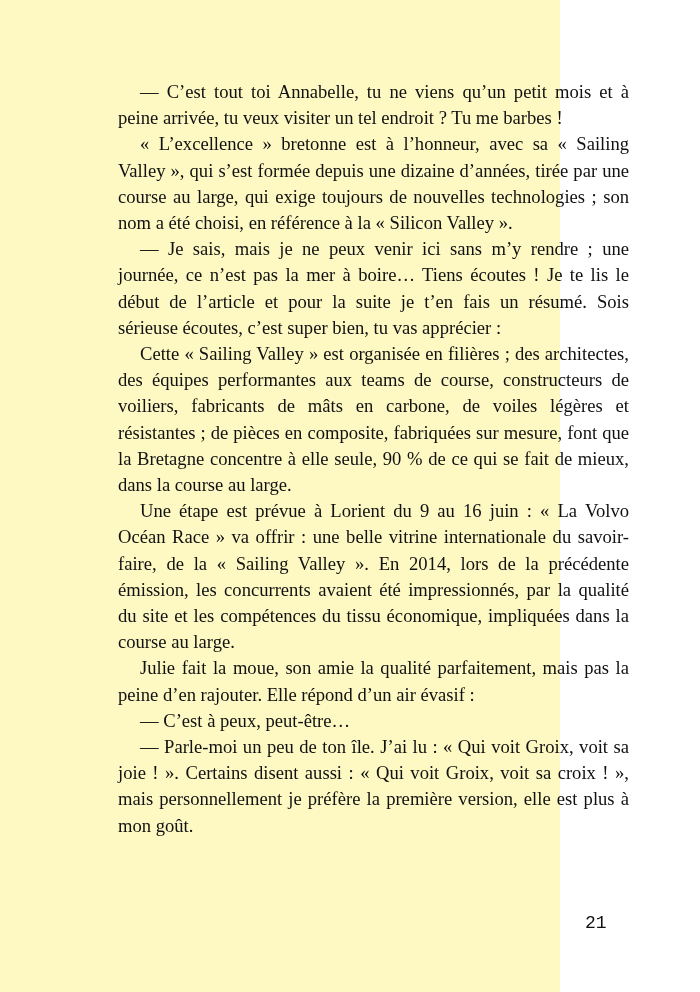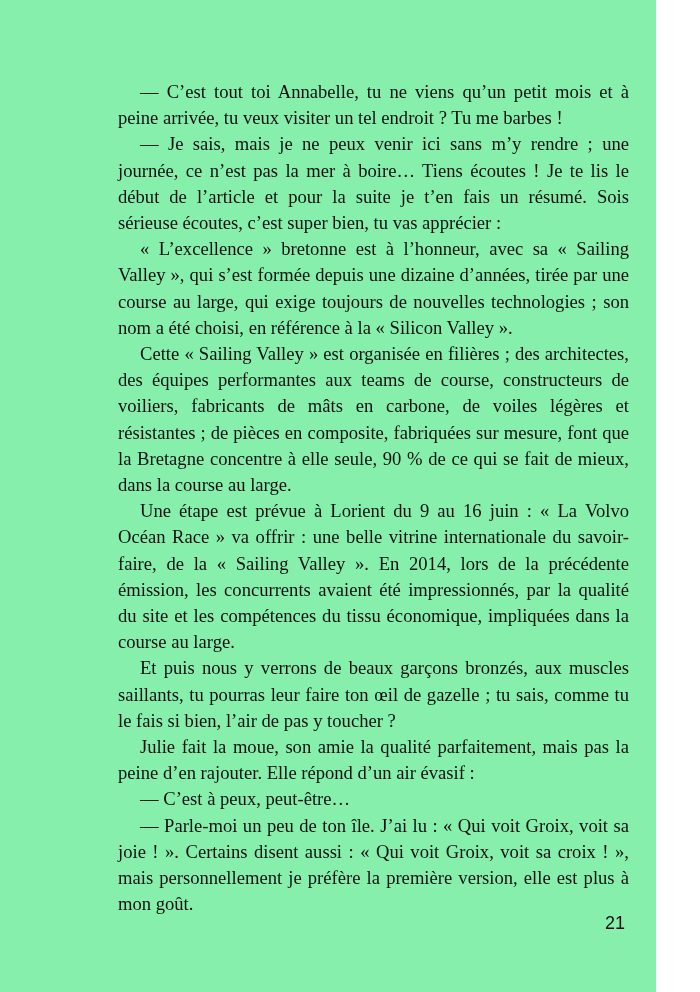--- a/index.html
+++ b/index.html
@@ -10,58 +10,57 @@
     body {
       width: 700px;
       height: 992px;
       position: relative;
       overflow: hidden;
     }
     .page {
       position: absolute;
       left: 0;
       top: 0;
-      width: 656px;
+      width: 560px;
       height: 992px;
-      background: #86efac;
+      background: #fef9c3;
     }
     .text-block {
       position: absolute;
       left: 118px;
       top: 79px;
       width: 511px;
       font-family: "Liberation Serif", serif;
       font-size: 18.6px;
       line-height: 26.2px;
       color: #111111;
       text-align: justify;
       hyphens: none;
     }
     .text-block p {
       margin: 0;
       text-indent: 22px;
     }
     .page-number {
       position: absolute;
-      left: 605px;
+      left: 585px;
       top: 913px;
-      font-family: Liberation Sans, sans-serif;
+      font-family: Liberation Mono, monospace;
       font-size: 18px;
       color: #111111;
     }
   </style>
 </head>
 <body>
 
 <div class="page">
   <div class="text-block">
     <p>— C’est tout toi Annabelle, tu ne viens qu’un petit mois et à peine arrivée, tu veux visiter un tel endroit ? Tu me barbes !</p>
+    <p>« L’excellence » bretonne est à l’honneur, avec sa « Sailing Valley », qui s’est formée depuis une dizaine d’années, tirée par une course au large, qui exige toujours de nouvelles technologies ; son nom a été choisi, en référence à la « Silicon Valley ».</p>
     <p>— Je sais, mais je ne peux venir ici sans m’y rendre ; une journée, ce n’est pas la mer à boire… Tiens écoutes ! Je te lis le début de l’article et pour la suite je t’en fais un résumé. Sois sérieuse écoutes, c’est super bien, tu vas apprécier :</p>
-    <p>« L’excellence » bretonne est à l’honneur, avec sa « Sailing Valley », qui s’est formée depuis une dizaine d’années, tirée par une course au large, qui exige toujours de nouvelles technologies ; son nom a été choisi, en référence à la « Silicon Valley ».</p>
     <p>Cette « Sailing Valley » est organisée en filières ; des architectes, des équipes performantes aux teams de course, constructeurs de voiliers, fabricants de mâts en carbone, de voiles légères et résistantes ; de pièces en composite, fabriquées sur mesure, font que la Bretagne concentre à elle seule, 90 % de ce qui se fait de mieux, dans la course au large.</p>
     <p>Une étape est prévue à Lorient du 9 au 16 juin : « La Volvo Océan Race » va offrir : une belle vitrine internationale du savoir-faire, de la « Sailing Valley ». En 2014, lors de la précédente émission, les concurrents avaient été impressionnés, par la qualité du site et les compétences du tissu économique, impliquées dans la course au large.</p>
-    <p>Et puis nous y verrons de beaux garçons bronzés, aux muscles saillants, tu pourras leur faire ton œil de gazelle ; tu sais, comme tu le fais si bien, l’air de pas y toucher ?</p>
     <p>Julie fait la moue, son amie la qualité parfaitement, mais pas la peine d’en rajouter. Elle répond d’un air évasif :</p>
     <p>— C’est à peux, peut-être…</p>
     <p>— Parle-moi un peu de ton île. J’ai lu : « Qui voit Groix, voit sa joie ! ». Certains disent aussi : « Qui voit Groix, voit sa croix ! », mais personnellement je préfère la première version, elle est plus à mon goût.</p>
   </div>
   <div class="page-number">21</div>
 </div>
 
 </body></html>

